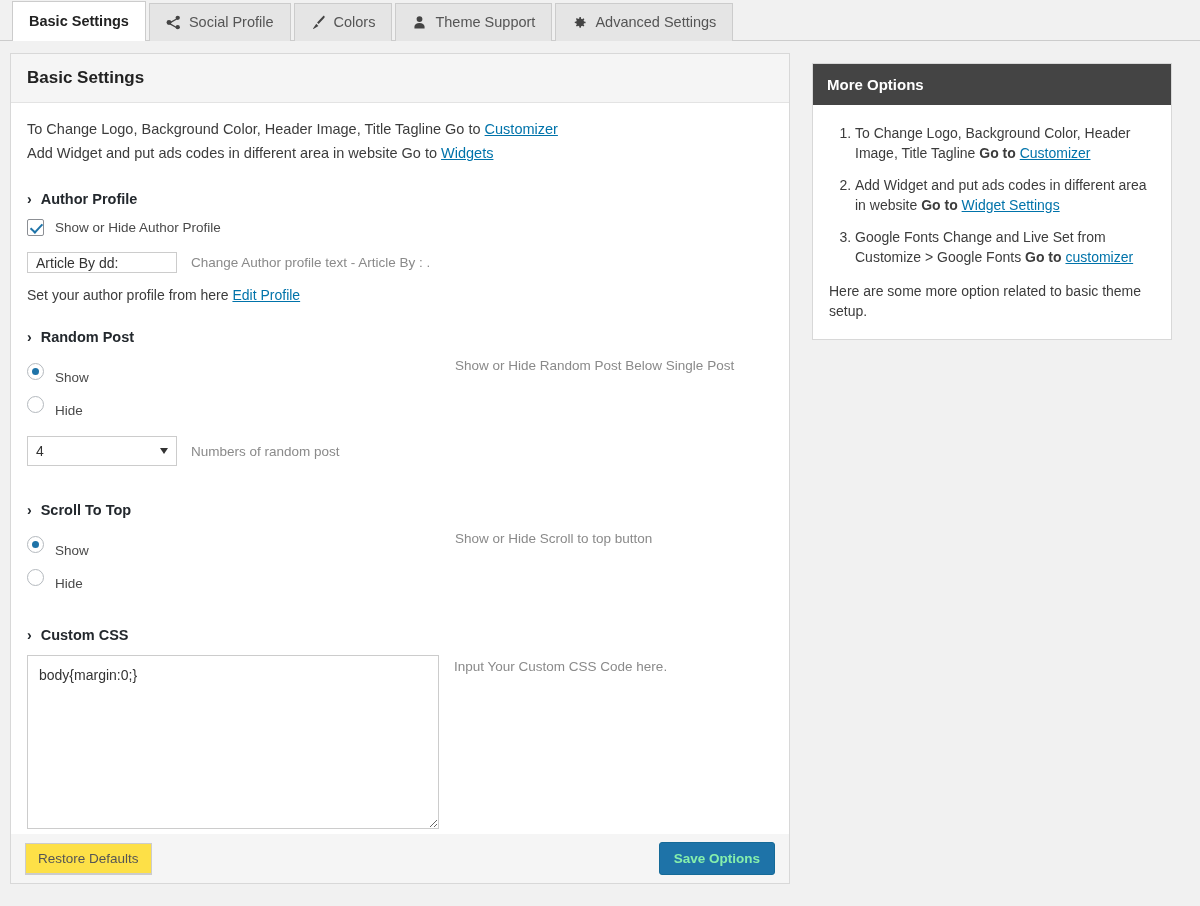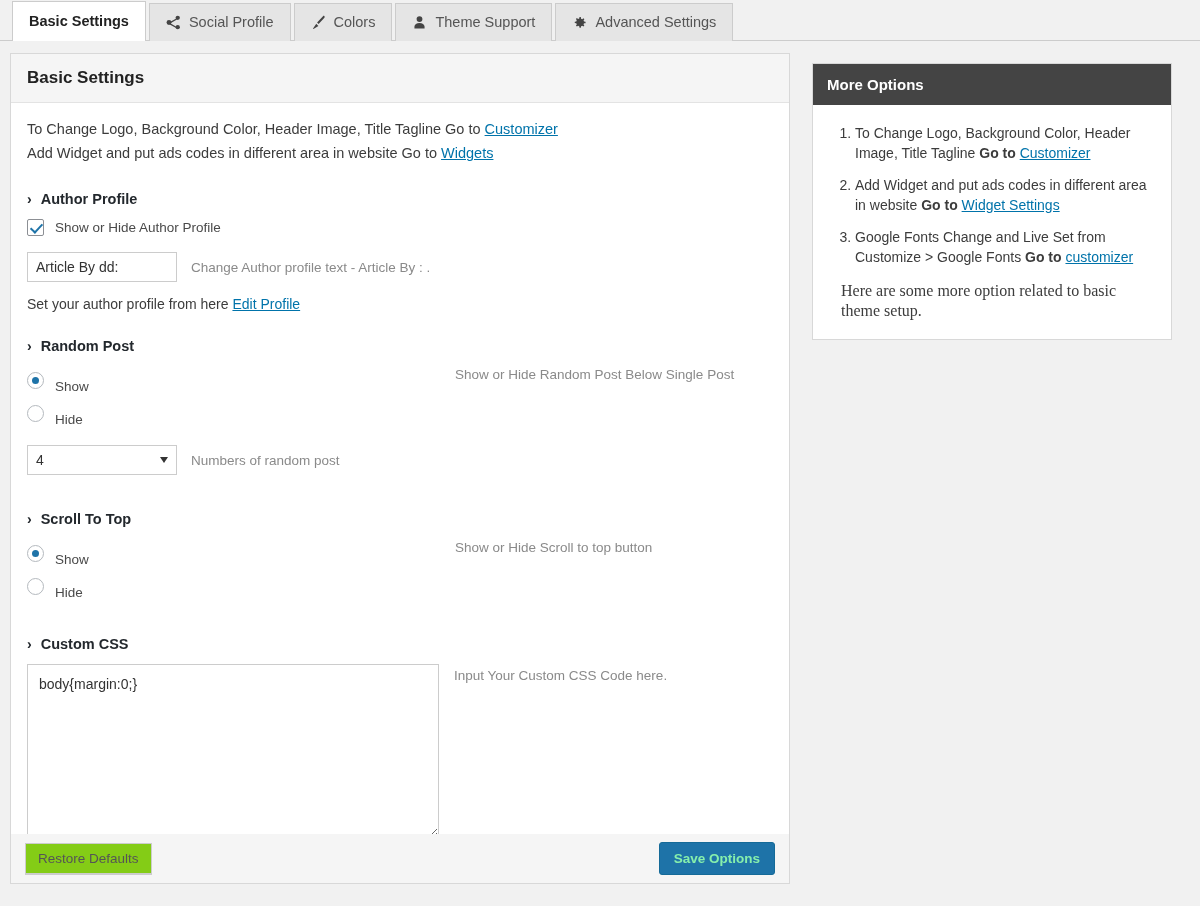--- a/index.html
+++ b/index.html
@@ -140,21 +140,21 @@
   .cb-label { font-size: 13.5px; color: #4a4a4a; }
 
   
   .field-row {
     display: flex;
     align-items: center;
     margin-bottom: 14px;
   }
   .txt-input {
     width: 150px;
-    height: 30px;
+    height: 21px;
     padding: 4px 8px;
     border: 1px solid #ccc;
     background: #fff;
     font-size: 14px;
     font-family: "Liberation Sans", sans-serif;
     color: #333;
     border-radius: 0;
     outline: none;
   }
   .helper {
@@ -267,21 +267,21 @@
     height: 50px;
     background: #f5f5f5;
     border: 1px solid #d8d8d8;
     border-top: none;
     display: flex;
     align-items: center;
     justify-content: space-between;
     padding: 0 14px;
   }
   .btn-secondary {
-    background: #84cc16;
+    background: #fde047;
     border: 1px solid #ccc;
     color: #555;
     font-size: 13.5px;
     padding: 7px 12px;
     border-radius: 0;
     cursor: pointer;
     font-family: "Liberation Sans", sans-serif;
     box-shadow: 0 1px 0 #ccc;
   }
   .btn-primary {
@@ -317,25 +317,24 @@
     margin: 6px 0 0 0;
     padding-left: 26px;
   }
   .side-body ol li {
     font-size: 14px;
     line-height: 20px;
     color: #3c3c3c;
     margin-bottom: 12px;
   }
   .side-body p {
-    font-size: 16px;
+    font-size: 14px;
     line-height: 20px;
     color: #3c3c3c;
-    margin: 14px 0 0 12px;
-    font-family: Liberation Serif, serif;
+    margin: 14px 0 0 0;
   }
   b.go { font-weight: bold; }
 </style>
 </head>
 <body>
 
 <div class="tab-bar">
 
   <div class="tab active">
     <span>Basic Settings</span>

